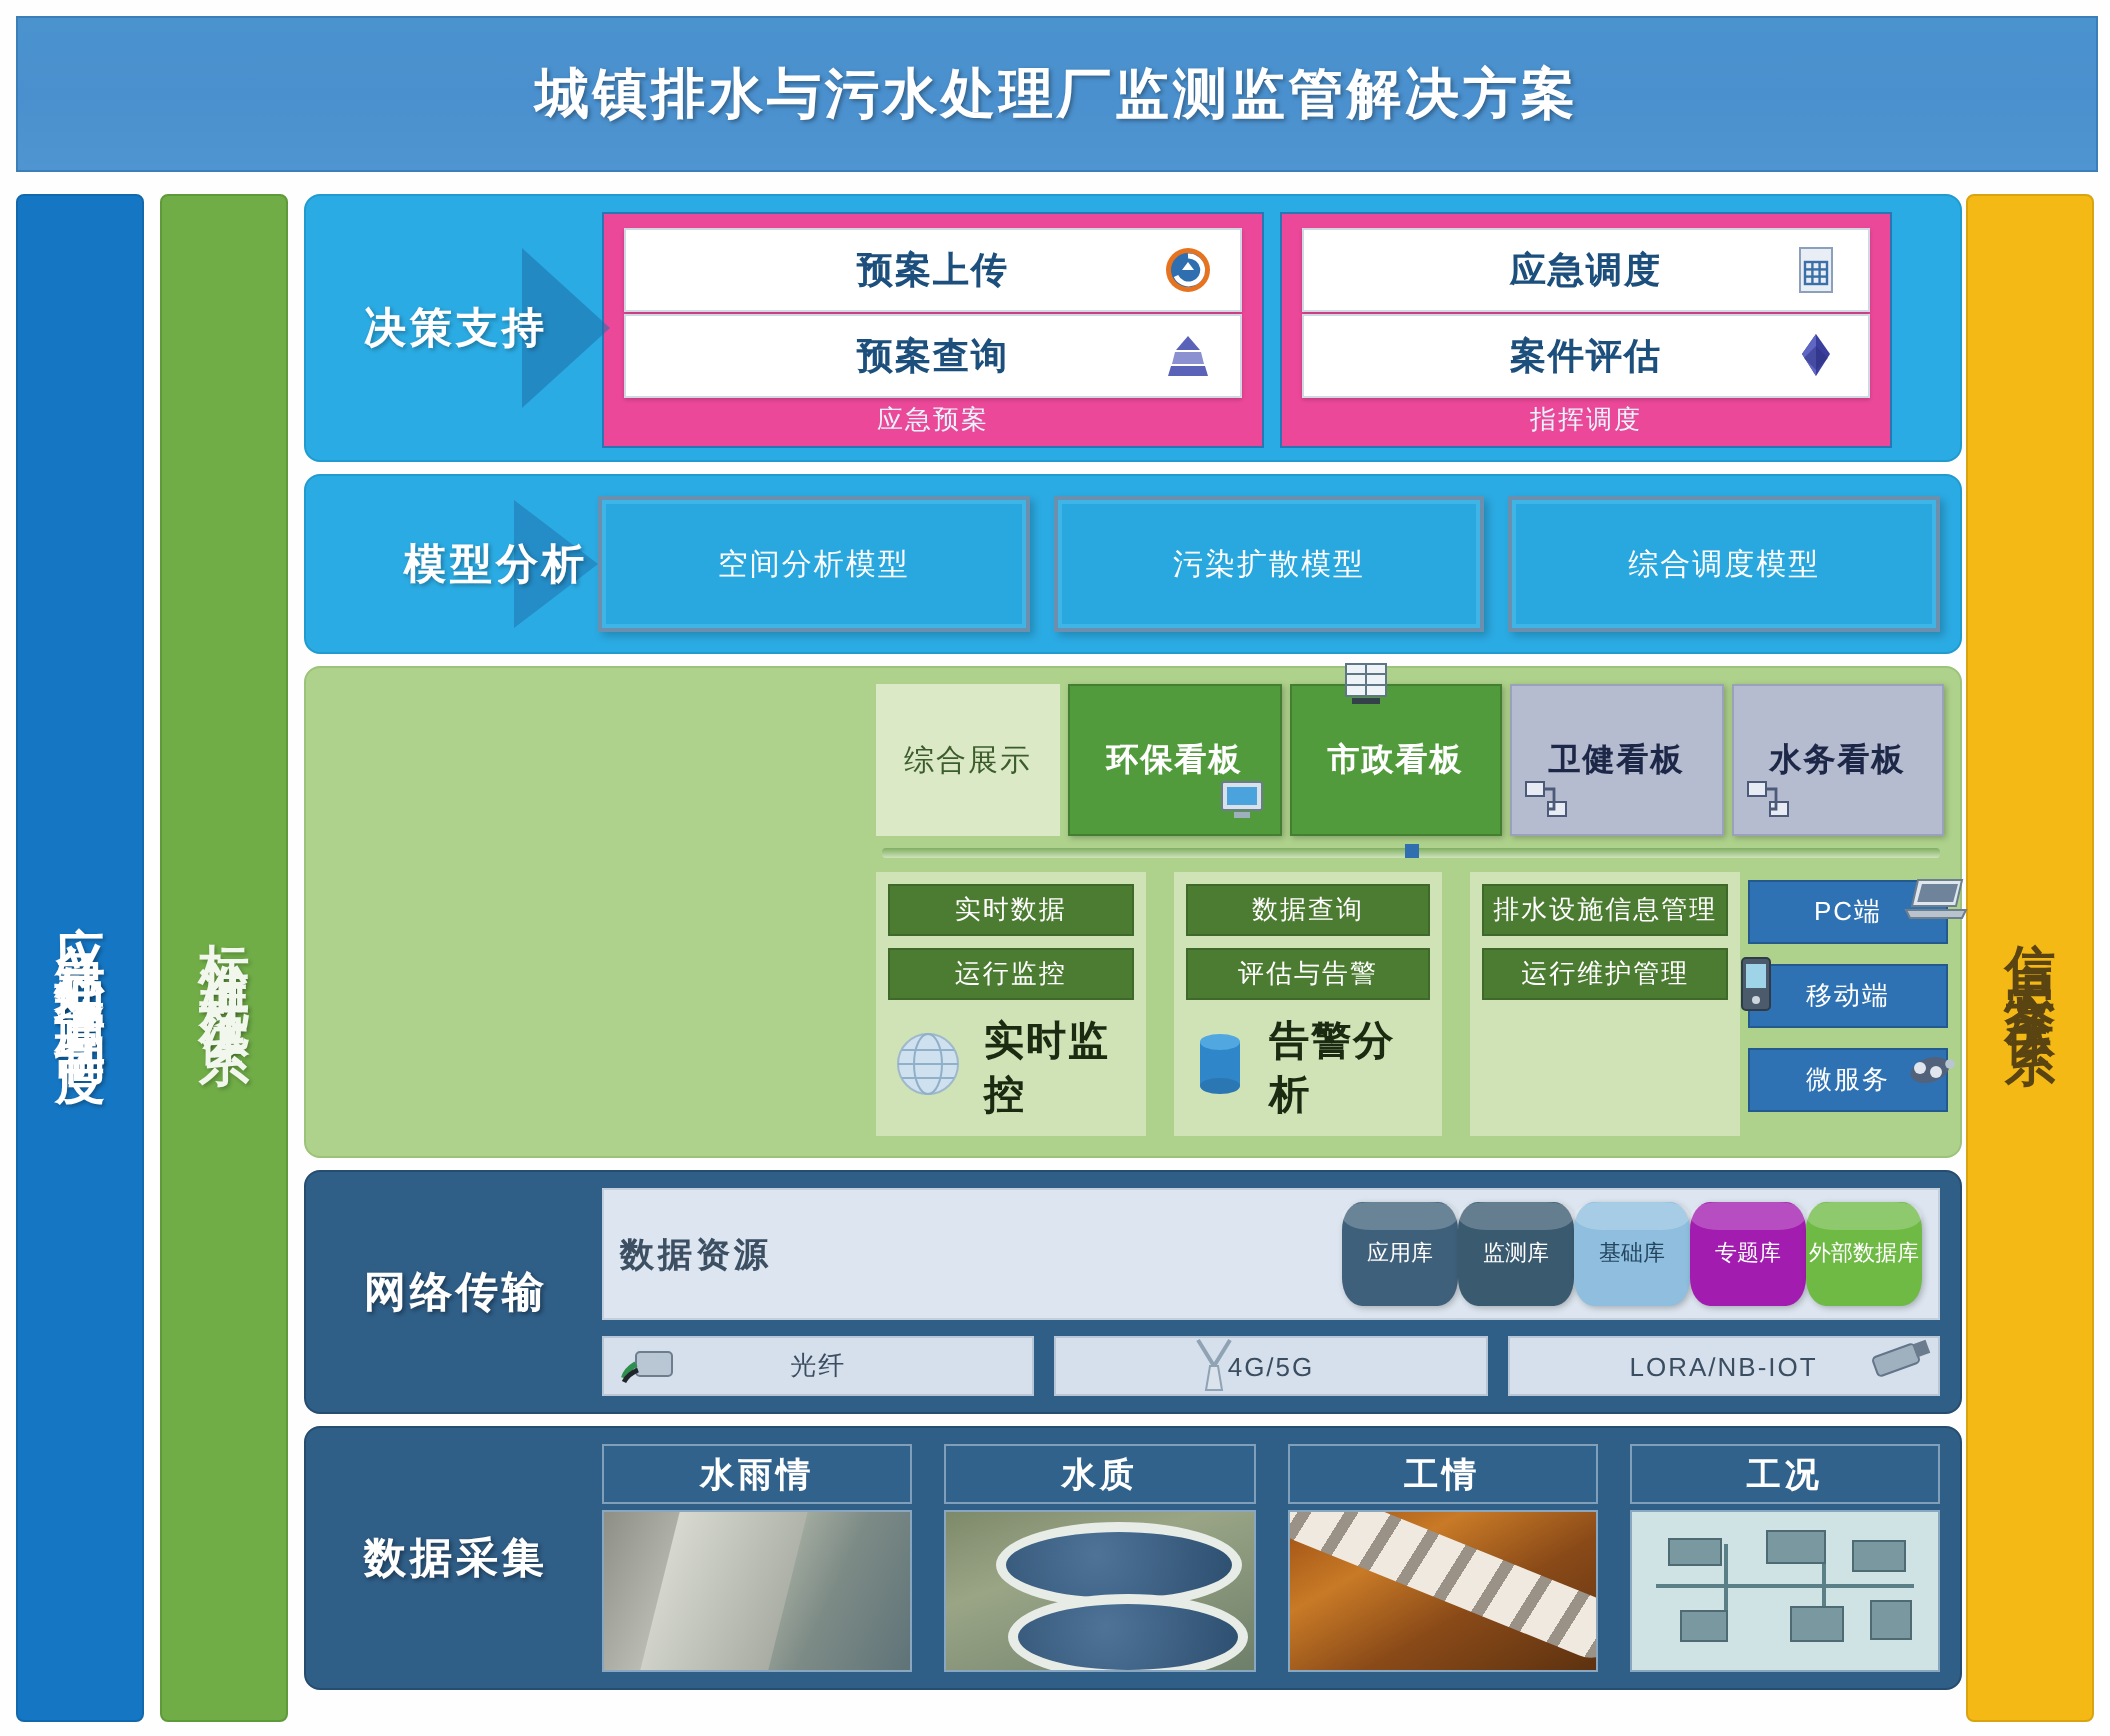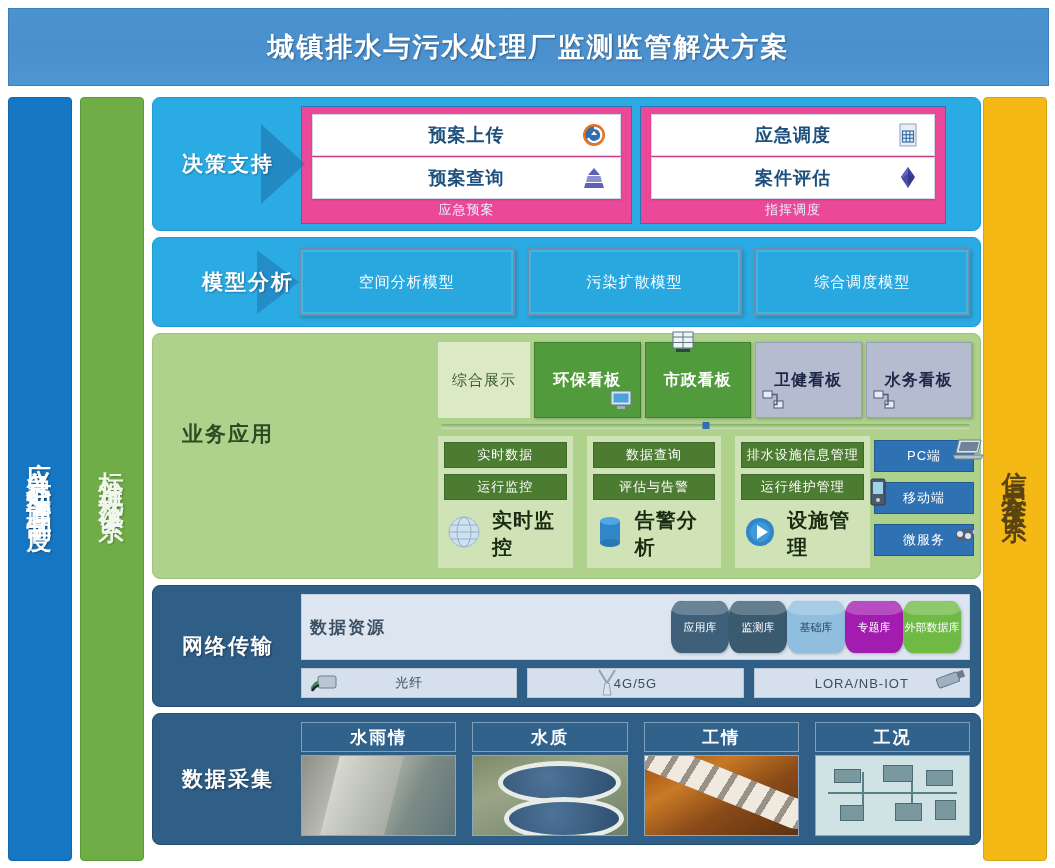--- a/index.html
+++ b/index.html
@@ -318,21 +318,20 @@
       <div class="model-arrow"></div>
       <div class="band-label">模型分析</div>
       <div class="model-row">
         <div class="model-box">空间分析模型</div>
         <div class="model-box">污染扩散模型</div>
         <div class="model-box">综合调度模型</div>
       </div>
     </div>
 
     <div class="band" id="band-business">
-      <div class="band-label">业务应用</div>
 
       <div class="biz-top">
         <div class="show-label">综合展示</div>
 
         <div class="kanban green">
           <span>环保看板</span>
           <span class="ic br">
             <svg width="26" height="26" viewBox="0 0 26 26">
               <rect x="3" y="4" width="20" height="14" rx="1" fill="#d9e2ea" stroke="#6b7d8c"></rect>
               <rect x="5.5" y="6.5" width="15" height="9" fill="#4aa3dd"></rect>
@@ -408,30 +407,20 @@
                 <ellipse cx="17" cy="31" rx="10" ry="4" fill="#2a77b4"></ellipse>
               </svg>
             </span>
             <span class="fname">告警分析</span>
           </div>
         </div>
 
         <div class="biz-col">
           <div class="biz-chip">排水设施信息管理</div>
           <div class="biz-chip">运行维护管理</div>
-          <div class="biz-feature">
-            <span class="ic">
-              <svg width="38" height="38" viewBox="0 0 38 38">
-                <circle cx="19" cy="19" r="14" fill="#2f86c8"></circle>
-                <circle cx="19" cy="19" r="10" fill="#3f9ada"></circle>
-                <polygon points="16,12 27,19 16,26" fill="#ffffff"></polygon>
-              </svg>
-            </span>
-            <span class="fname">设施管理</span>
-          </div>
         </div>
       </div>
 
       <div class="devices">
         <div class="device">
           <span>PC端</span>
           <span class="ic r">
             <svg width="34" height="26" viewBox="0 0 34 26">
               <polygon points="8,3 30,3 27,16 5,16" fill="#dfe6ed" stroke="#6d7e8d"></polygon>
               <polygon points="10,5 28,5 25.6,14 7.6,14" fill="#6f849a"></polygon>

